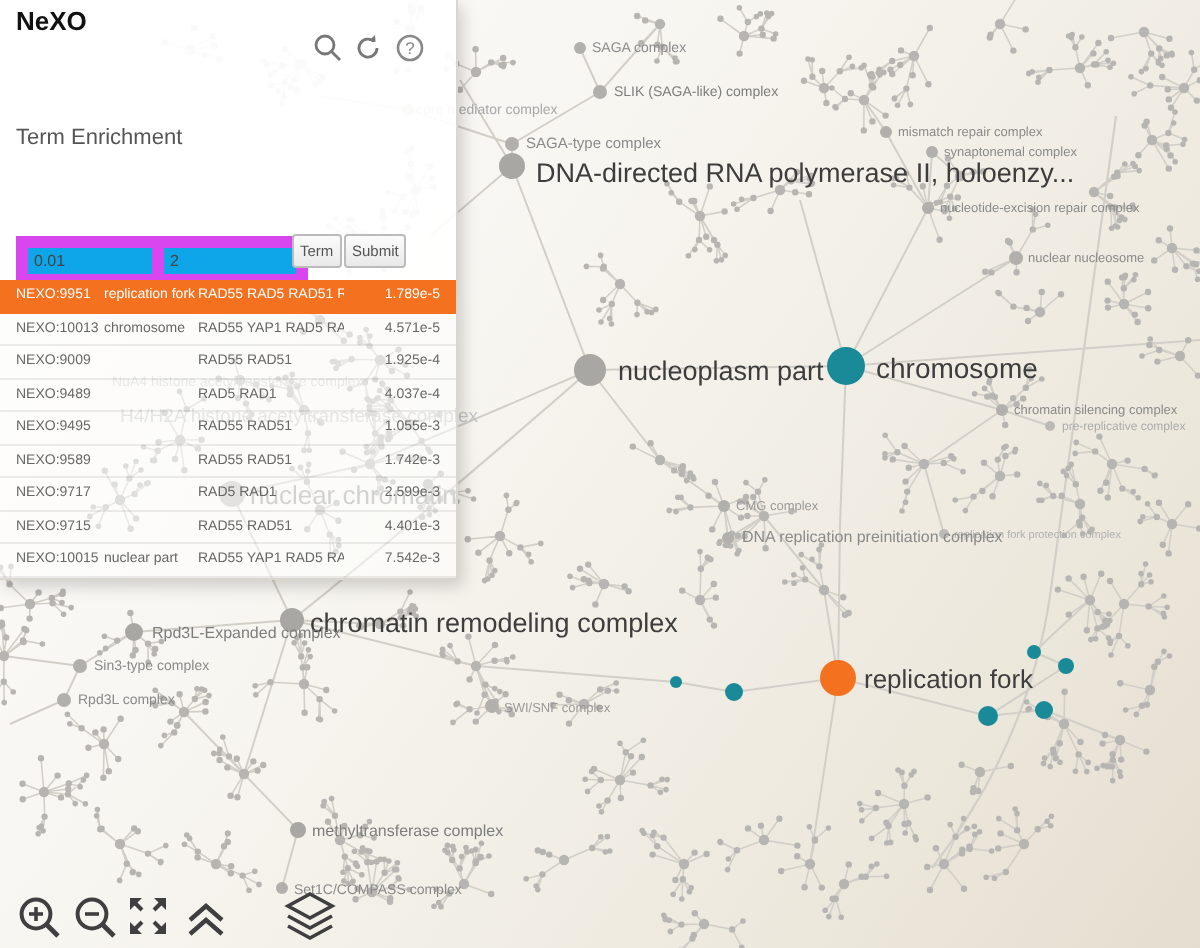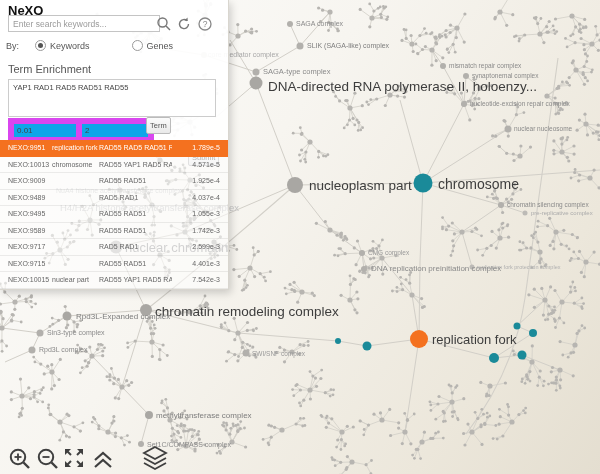--- a/index.html
+++ b/index.html
@@ -1359,52 +1359,43 @@
     <text x="252" y="356" font-size="6.5" fill="#9a9a9a" font-family="Liberation Sans, sans-serif">SWI/SNF complex</text>
     <text x="156" y="418" font-size="8" fill="#7d7d7d" font-family="Liberation Sans, sans-serif">methyltransferase complex</text>
     <text x="147" y="447" font-size="7" fill="#8a8a8a" font-family="Liberation Sans, sans-serif">Set1C/COMPASS complex</text>
     <text x="56" y="193" font-size="7" fill="#cccccc" font-family="Liberation Sans, sans-serif">NuA4 histone acetyltransferase complex</text>
     <text x="60" y="211" font-size="9.5" fill="#c6c6c6" font-family="Liberation Sans, sans-serif">H4/H2A histone acetyltransferase complex</text>
   </svg>
 
 <div class="panel">
   <div class="panel-top">
     <div class="app-title">NeXO</div>
-    <input class="search-input" type="text" placeholder="Enter search keywords..." style="">
     <button class="iconbtn" style="left:155px;">
       <svg width="18" height="18" viewBox="0 0 18 18">
           <circle cx="7.5" cy="7.5" r="4.5" fill="none" stroke="#777" stroke-width="1.4"></circle>
           <line x1="11" y1="11" x2="15" y2="15" stroke="#777" stroke-width="1.4"></line>
         </svg>
     </button>
     <button class="iconbtn" style="left:175px;">
       <svg width="18" height="18" viewBox="0 0 18 18">
           <path d="M13.5 9a4.5 4.5 0 1 1-1.4-3.2" fill="none" stroke="#777" stroke-width="1.4"></path>
           <path d="M12.5 2.5 L12.8 6 L9.5 5.4 Z" fill="#777"></path>
         </svg>
     </button>
     <button class="iconbtn" style="left:196px;">
       <svg width="18" height="18" viewBox="0 0 18 18">
           <circle cx="9" cy="9" r="6" fill="none" stroke="#888" stroke-width="1.3"></circle>
           <text x="9" y="12" font-size="8.5" text-anchor="middle" fill="#888" font-family="Liberation Sans,sans-serif">?</text>
         </svg>
     </button>
-    <div class="by-row">
-      <span>By:</span>
-      <span class="radio sel" style="margin-left:16px;"></span>
-      <span>Keywords</span>
-      <span class="radio" style="margin-left:42px;"></span>
-      <span>Genes</span>
-    </div>
     <div class="te-heading">Term Enrichment</div>
-    <textarea class="te-genes" style="">YAP1 RAD1 RAD5 RAD51 RAD55</textarea>
     <input class="num-input" style="left: 8px; width: 58px;" value="0.01">
     <input class="num-input" style="left: 76px; width: 60px;" value="2">
     <button class="btn" style="left:146px;">Term</button>
-    <button class="btn" style="left:188px;margin-top:32px;">Submit</button>
+    <button class="btn" style="left:172px;">Submit</button>
   </div>
 
   <div class="results">
     <div class="rrow hl">
       <span class="c-id">NEXO:9951</span>
       <span class="c-term">replication fork</span>
       <span class="c-genes">RAD55 RAD5 RAD51 RAD1</span>
       <span class="c-pv">1.789e-5</span>
     </div>
     <div class="rrow">

